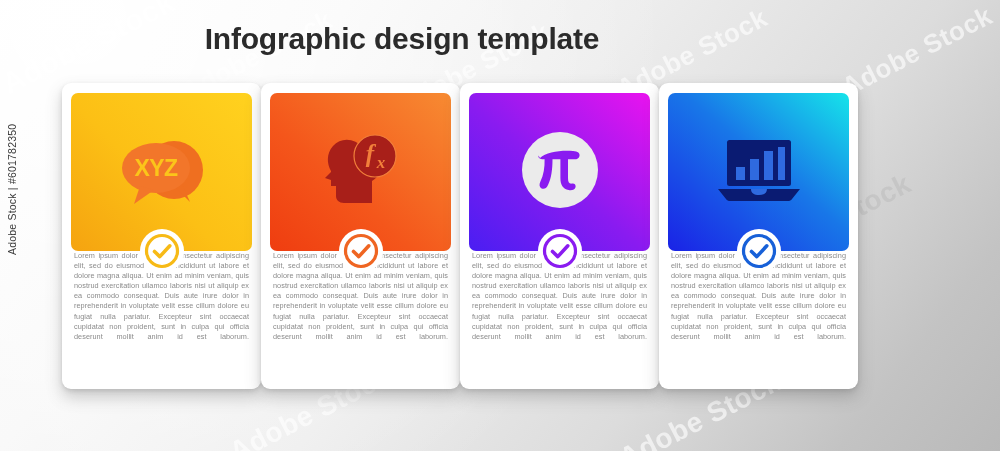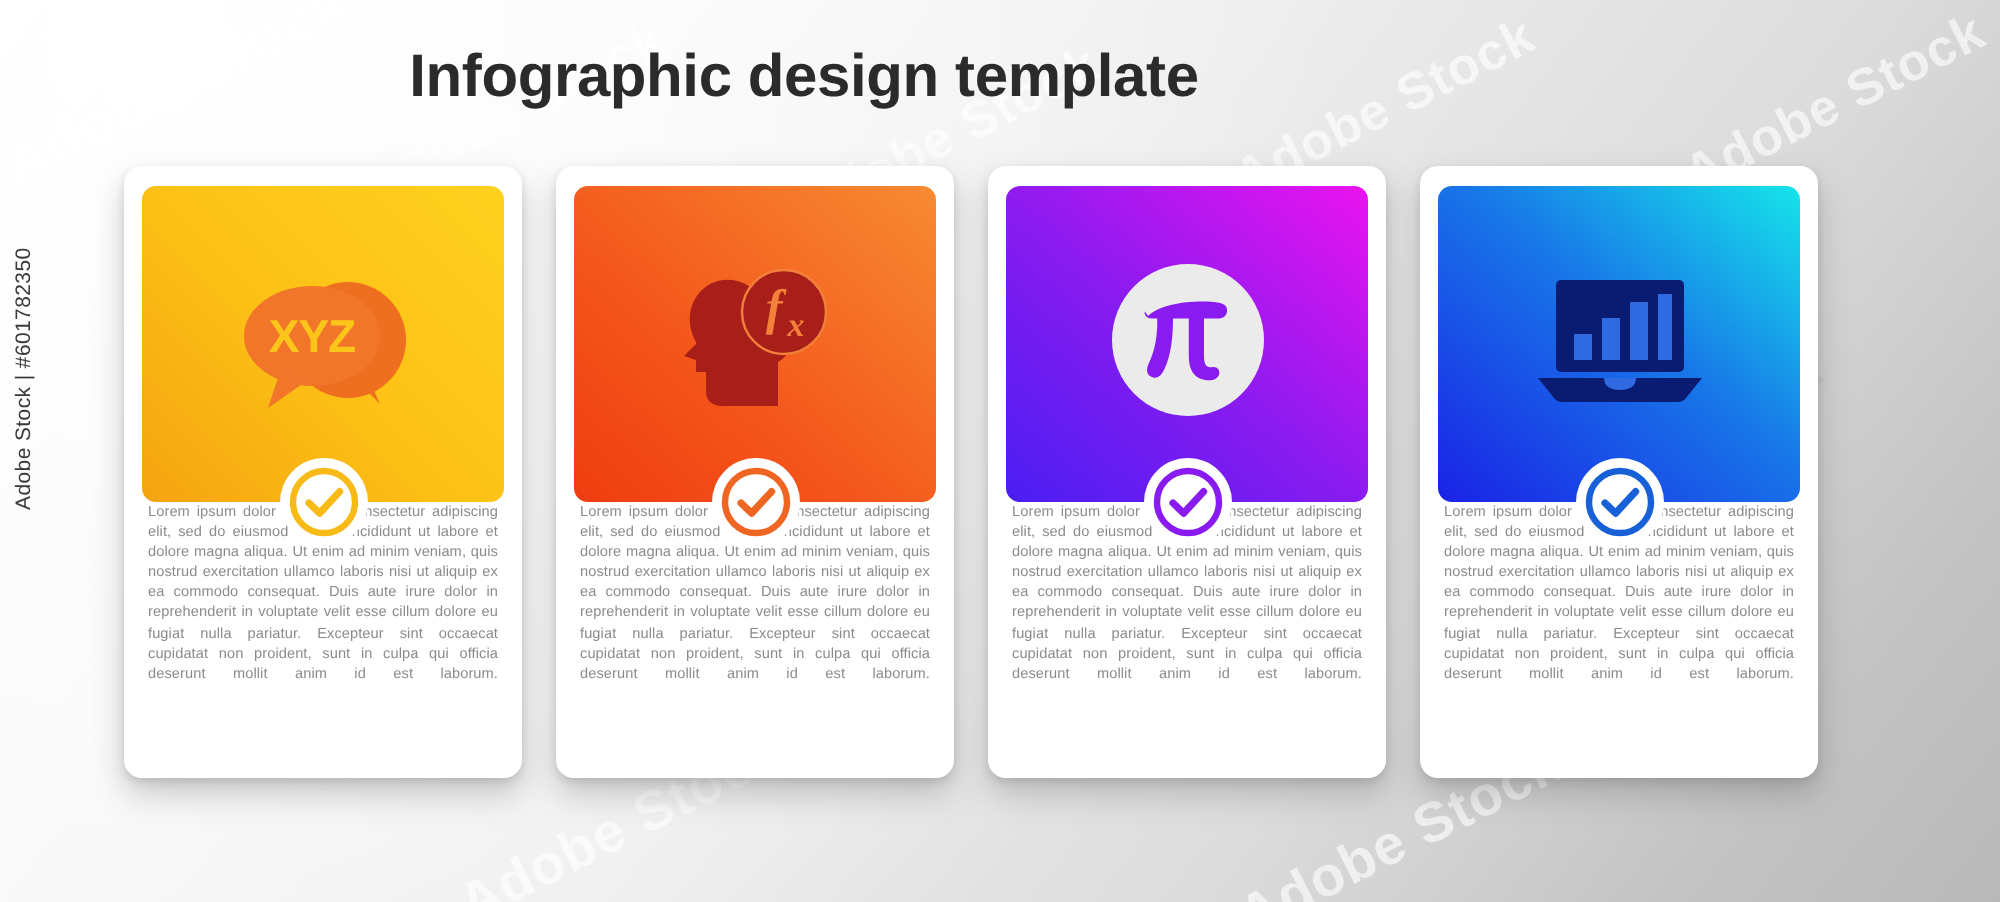--- a/index.html
+++ b/index.html
@@ -60,21 +60,20 @@
     color: #2b2b2b;
     letter-spacing: -0.2px;
   }
 
   .cards {
     position: absolute;
     top: 83px;
     left: 62px;
     width: 880px;
     display: flex;
-    gap: 17px;
   }
 
   .card {
     position: relative;
     width: 199px;
     background: #ffffff;
     border-radius: 9px;
     box-shadow: 0 8px 16px rgba(90,90,90,0.30), 0 2px 4px rgba(90,90,90,0.18);
     padding: 10px 9px 12px 9px;
     box-sizing: border-box;

